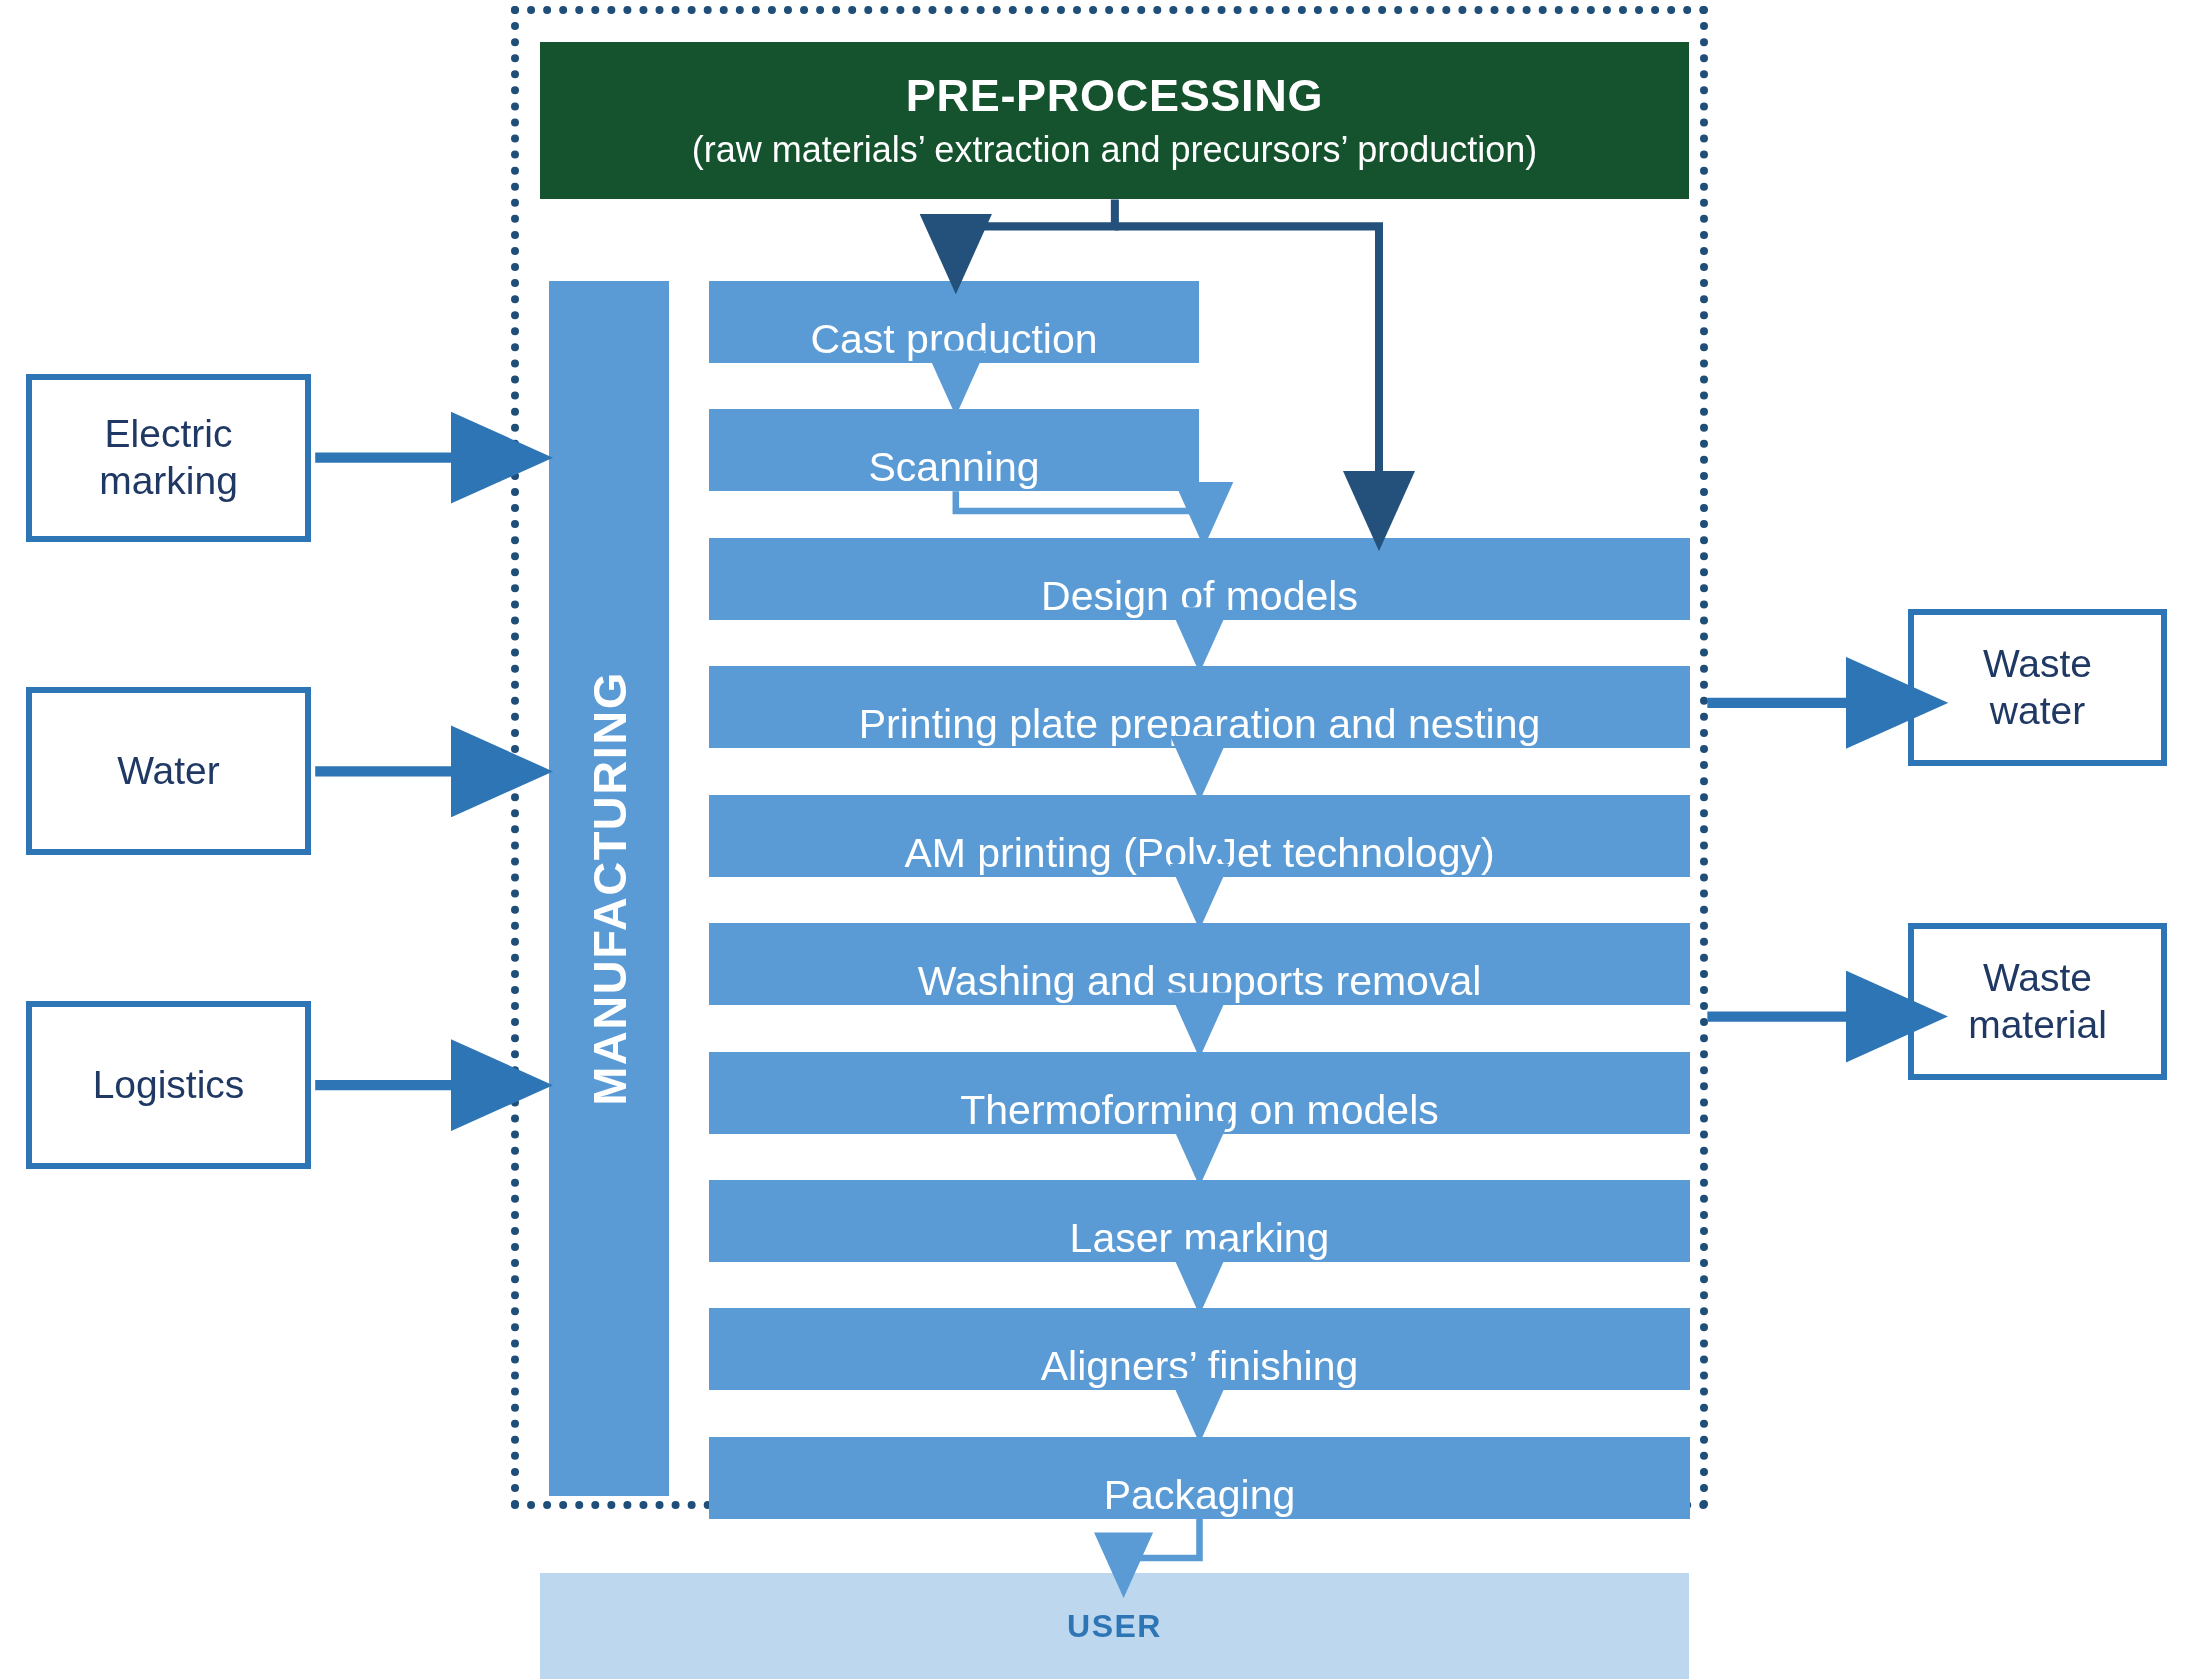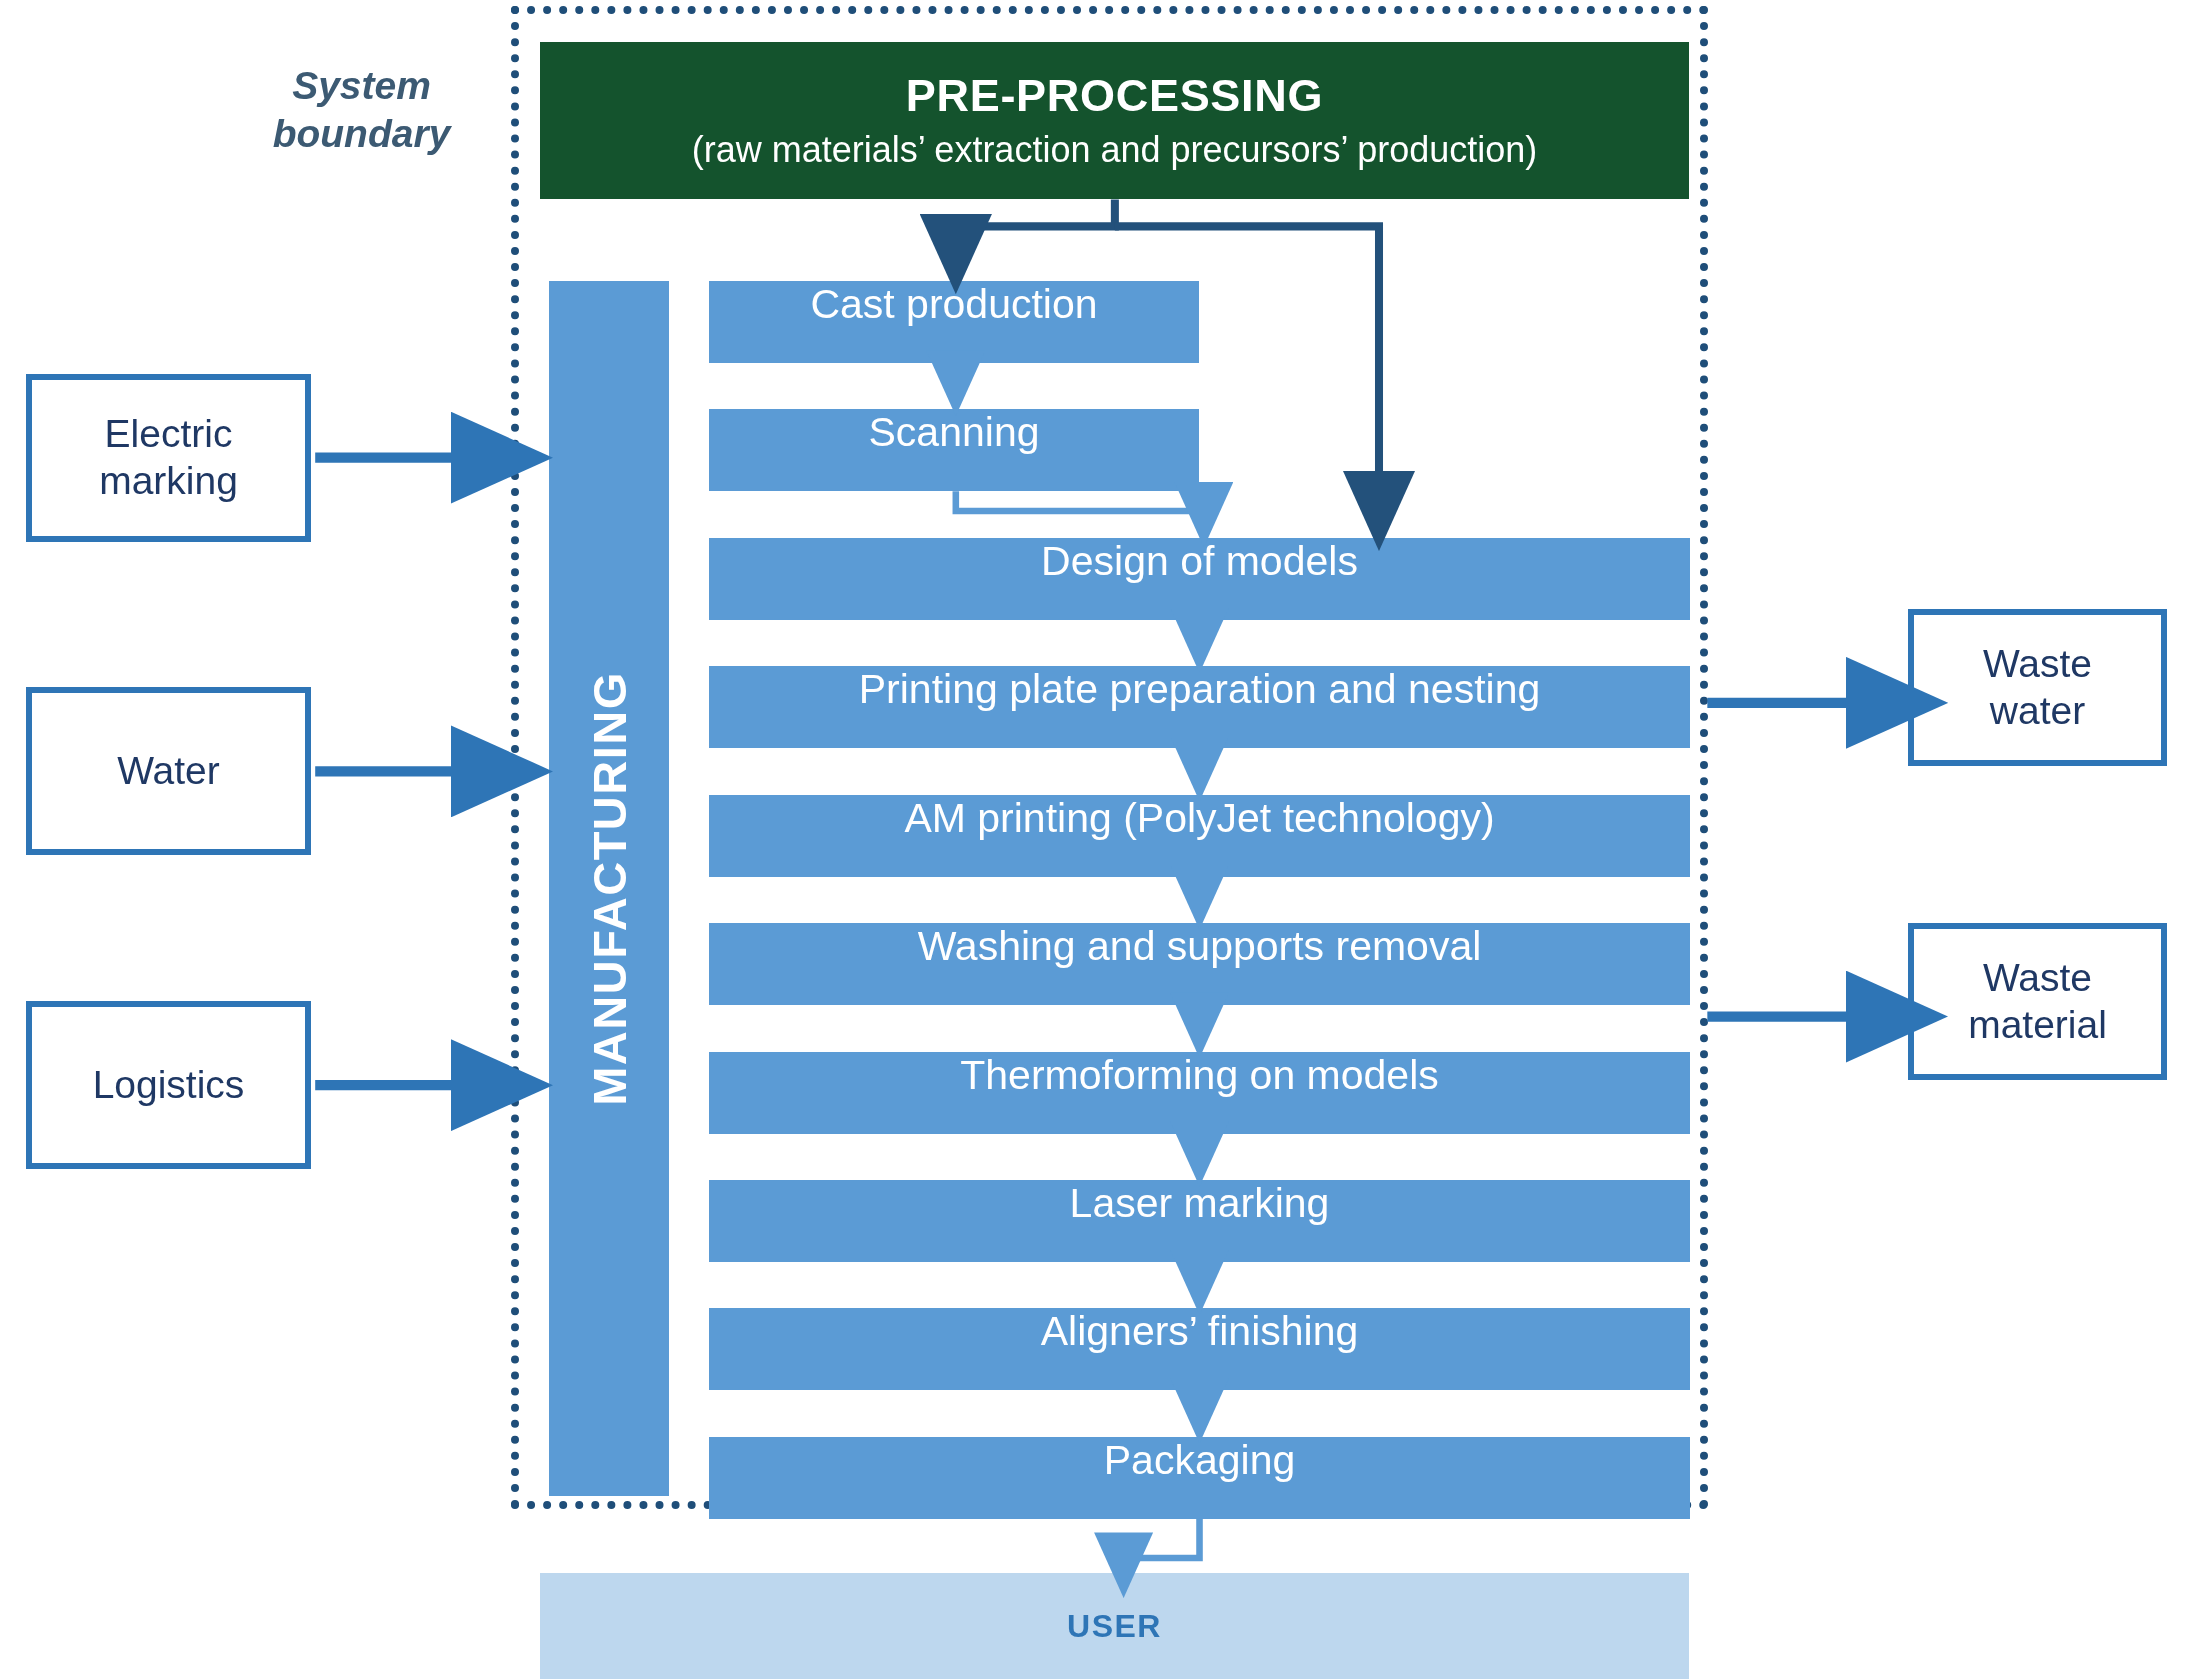--- a/index.html
+++ b/index.html
@@ -79,21 +79,21 @@
     font-weight:bold;
     letter-spacing:1.5px;
   }
 
   
   .step{
     position:absolute;
     background:#5B9BD5;
     color:#ffffff;
     display:flex;
-    align-items:flex-start;
+    align-items:flex-end;
     justify-content:center;
     font-size:41px;
     box-sizing:border-box;
     height:82px;
   }
   .step.wide{ left:709px; width:981px; }
   .step.narrow{ left:709px; width:490px; }
 
   
   .io-box{
@@ -134,22 +134,20 @@
     width:2194px; height:1680px;
     pointer-events:none;
   }
 </style>
 </head>
 <body>
 
 <div id="stage">
 
   <div class="boundary"></div>
-  <div class="boundary-label">System
-boundary</div>
 
   <div class="preproc">
     <div class="t1">PRE-PROCESSING</div>
     <div class="t2">(raw materials’ extraction and precursors’ production)</div>
   </div>
 
   <div class="mfg-bar">
     <span>MANUFACTURING</span>
   </div>
 

